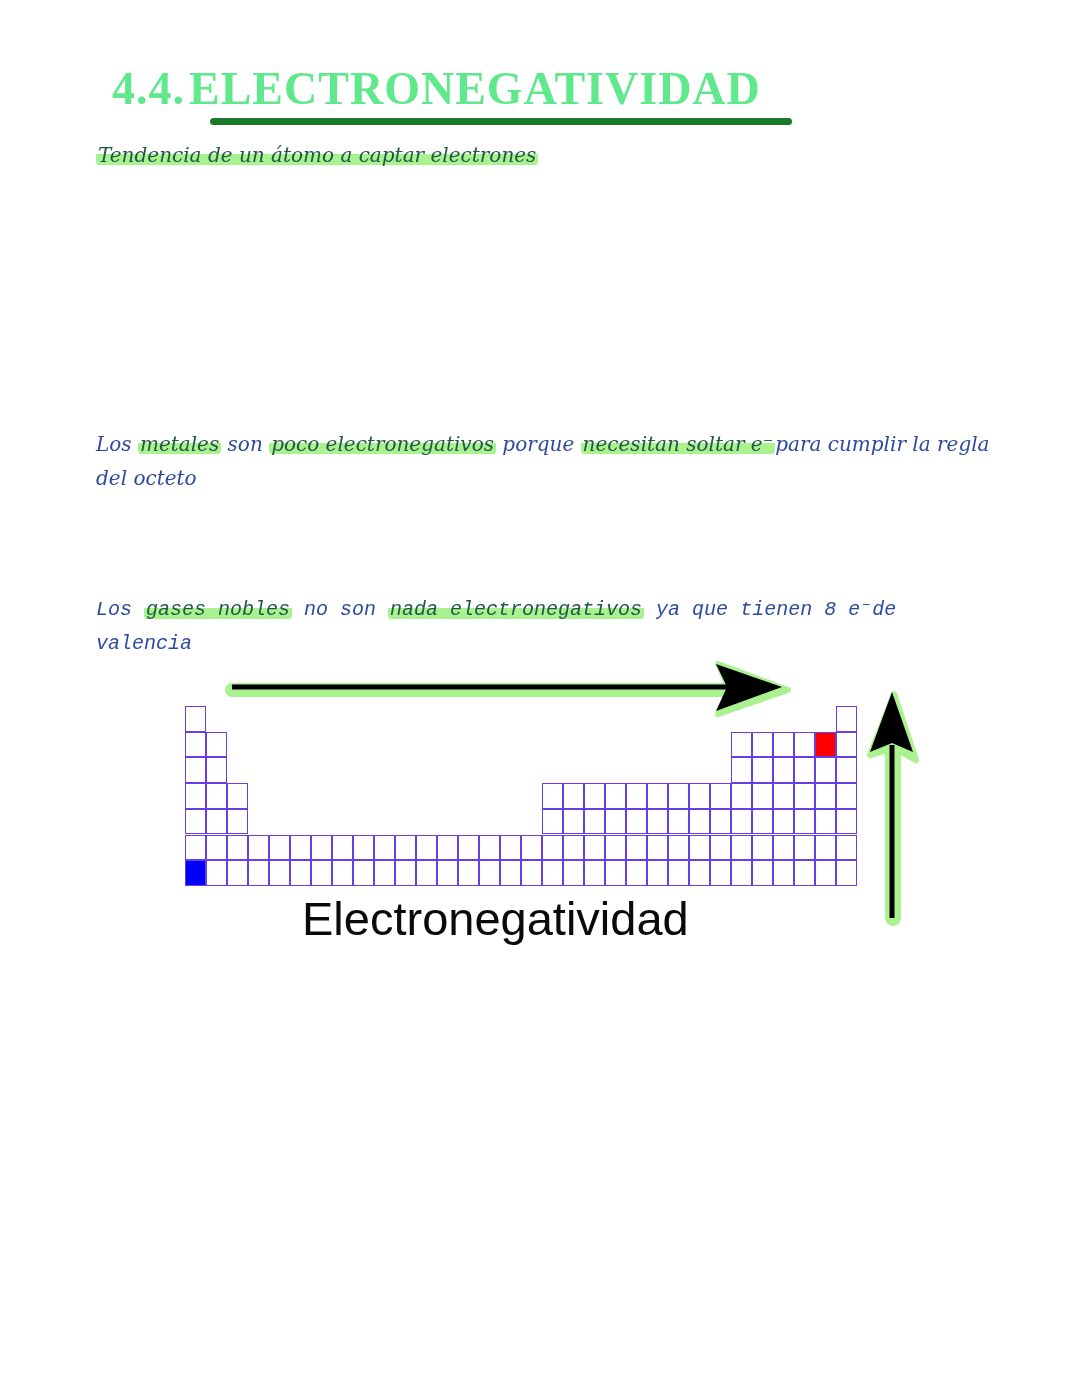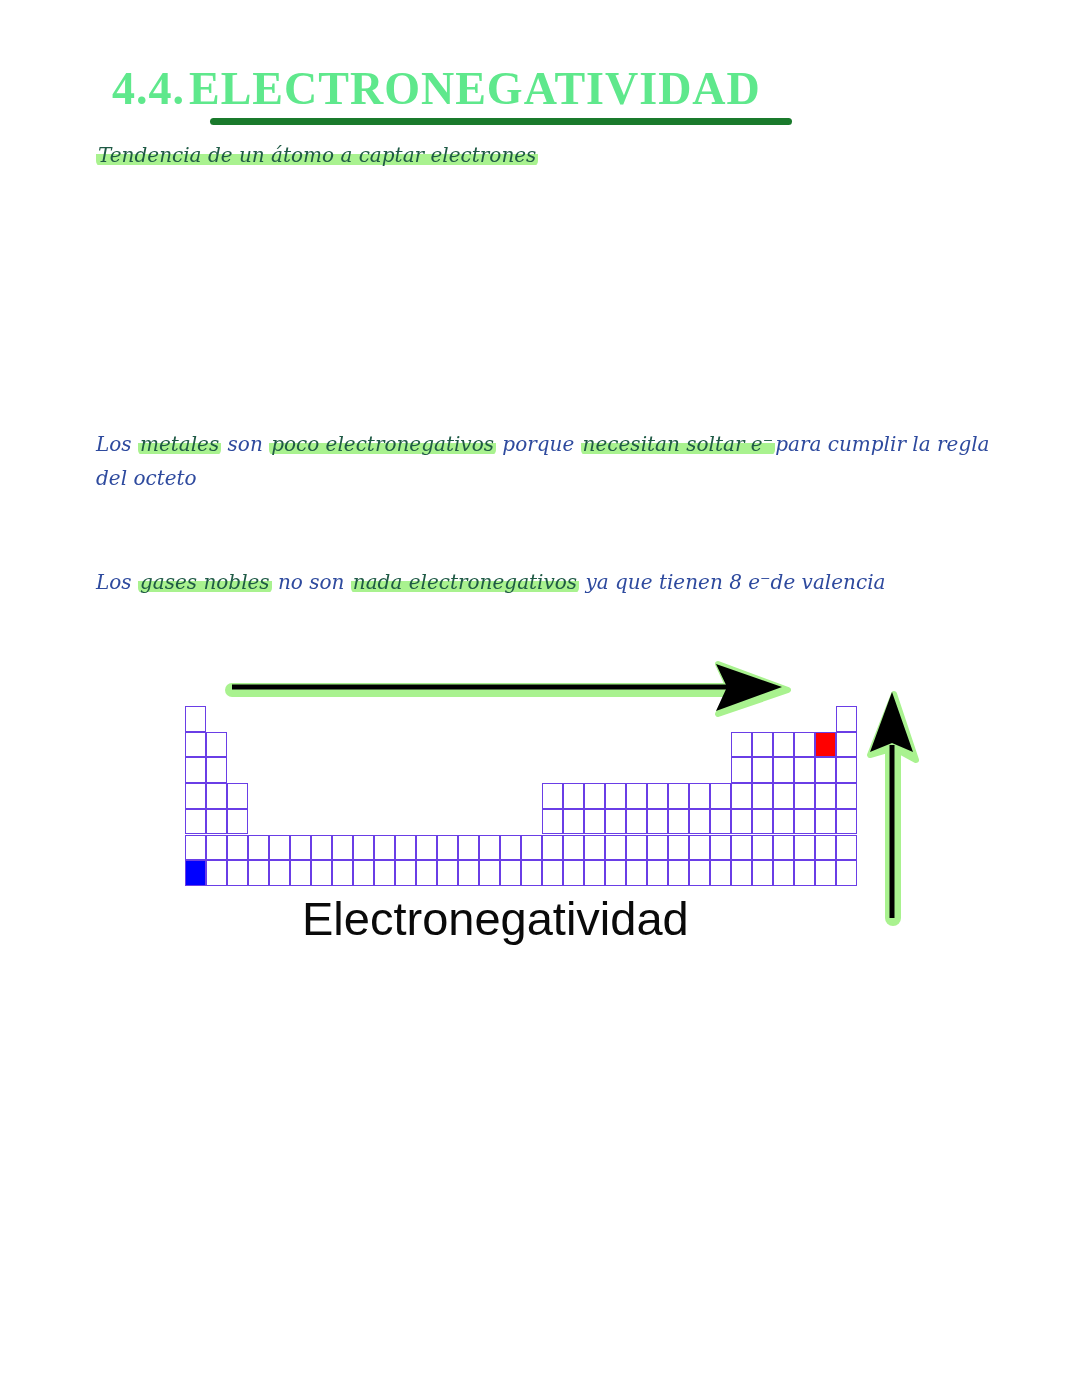--- a/index.html
+++ b/index.html
@@ -47,21 +47,21 @@
 
 <div class="page">
 
   <div class="title">
     <span class="num">4.4.</span><span>ELECTRONEGATIVIDAD</span>
   </div>
   <div class="title-underline"></div>
 
   <div class="para" style="top:138px;"><span class="hl">Tendencia de un átomo a captar electrones</span></div>
   <div class="para" style="top:395px;margin-top:32px;"><span>Los </span><span class="hl">metales</span><span> son </span><span class="hl">poco electronegativos</span><span> porque </span><span class="hl">necesitan soltar e⁻</span><span>para cumplir la regla del octeto</span></div>
-  <div class="para" style="top:565px;"><span>Los  </span><span class="hl">gases nobles</span><span> no son  </span><span class="hl">nada  electronegativos</span><span> ya que tienen 8 e⁻de valencia</span></div>
+  <div class="para" style="top:593px;font-family:Liberation Mono, monospace;"><span>Los  </span><span class="hl">gases nobles</span><span> no son  </span><span class="hl">nada  electronegativos</span><span> ya que tienen 8 e⁻de valencia</span></div>
 
   <div class="diagram">
     <svg width="1080" height="1395" style="position:absolute;left:0;top:0;">
       <g>
         <line x1="232" y1="690" x2="740" y2="690" stroke="#a9f28f" stroke-width="14" stroke-linecap="round"></line>
         <polygon points="718,664 788,690 718,714 730,690" fill="#a9f28f" stroke="#a9f28f" stroke-width="6" stroke-linejoin="round"></polygon>
         <line x1="232" y1="687" x2="740" y2="687" stroke="#000" stroke-width="5"></line>
         <polygon points="716,664 782,687 716,711 727,687" fill="#000"></polygon>
       </g>
       <g>

